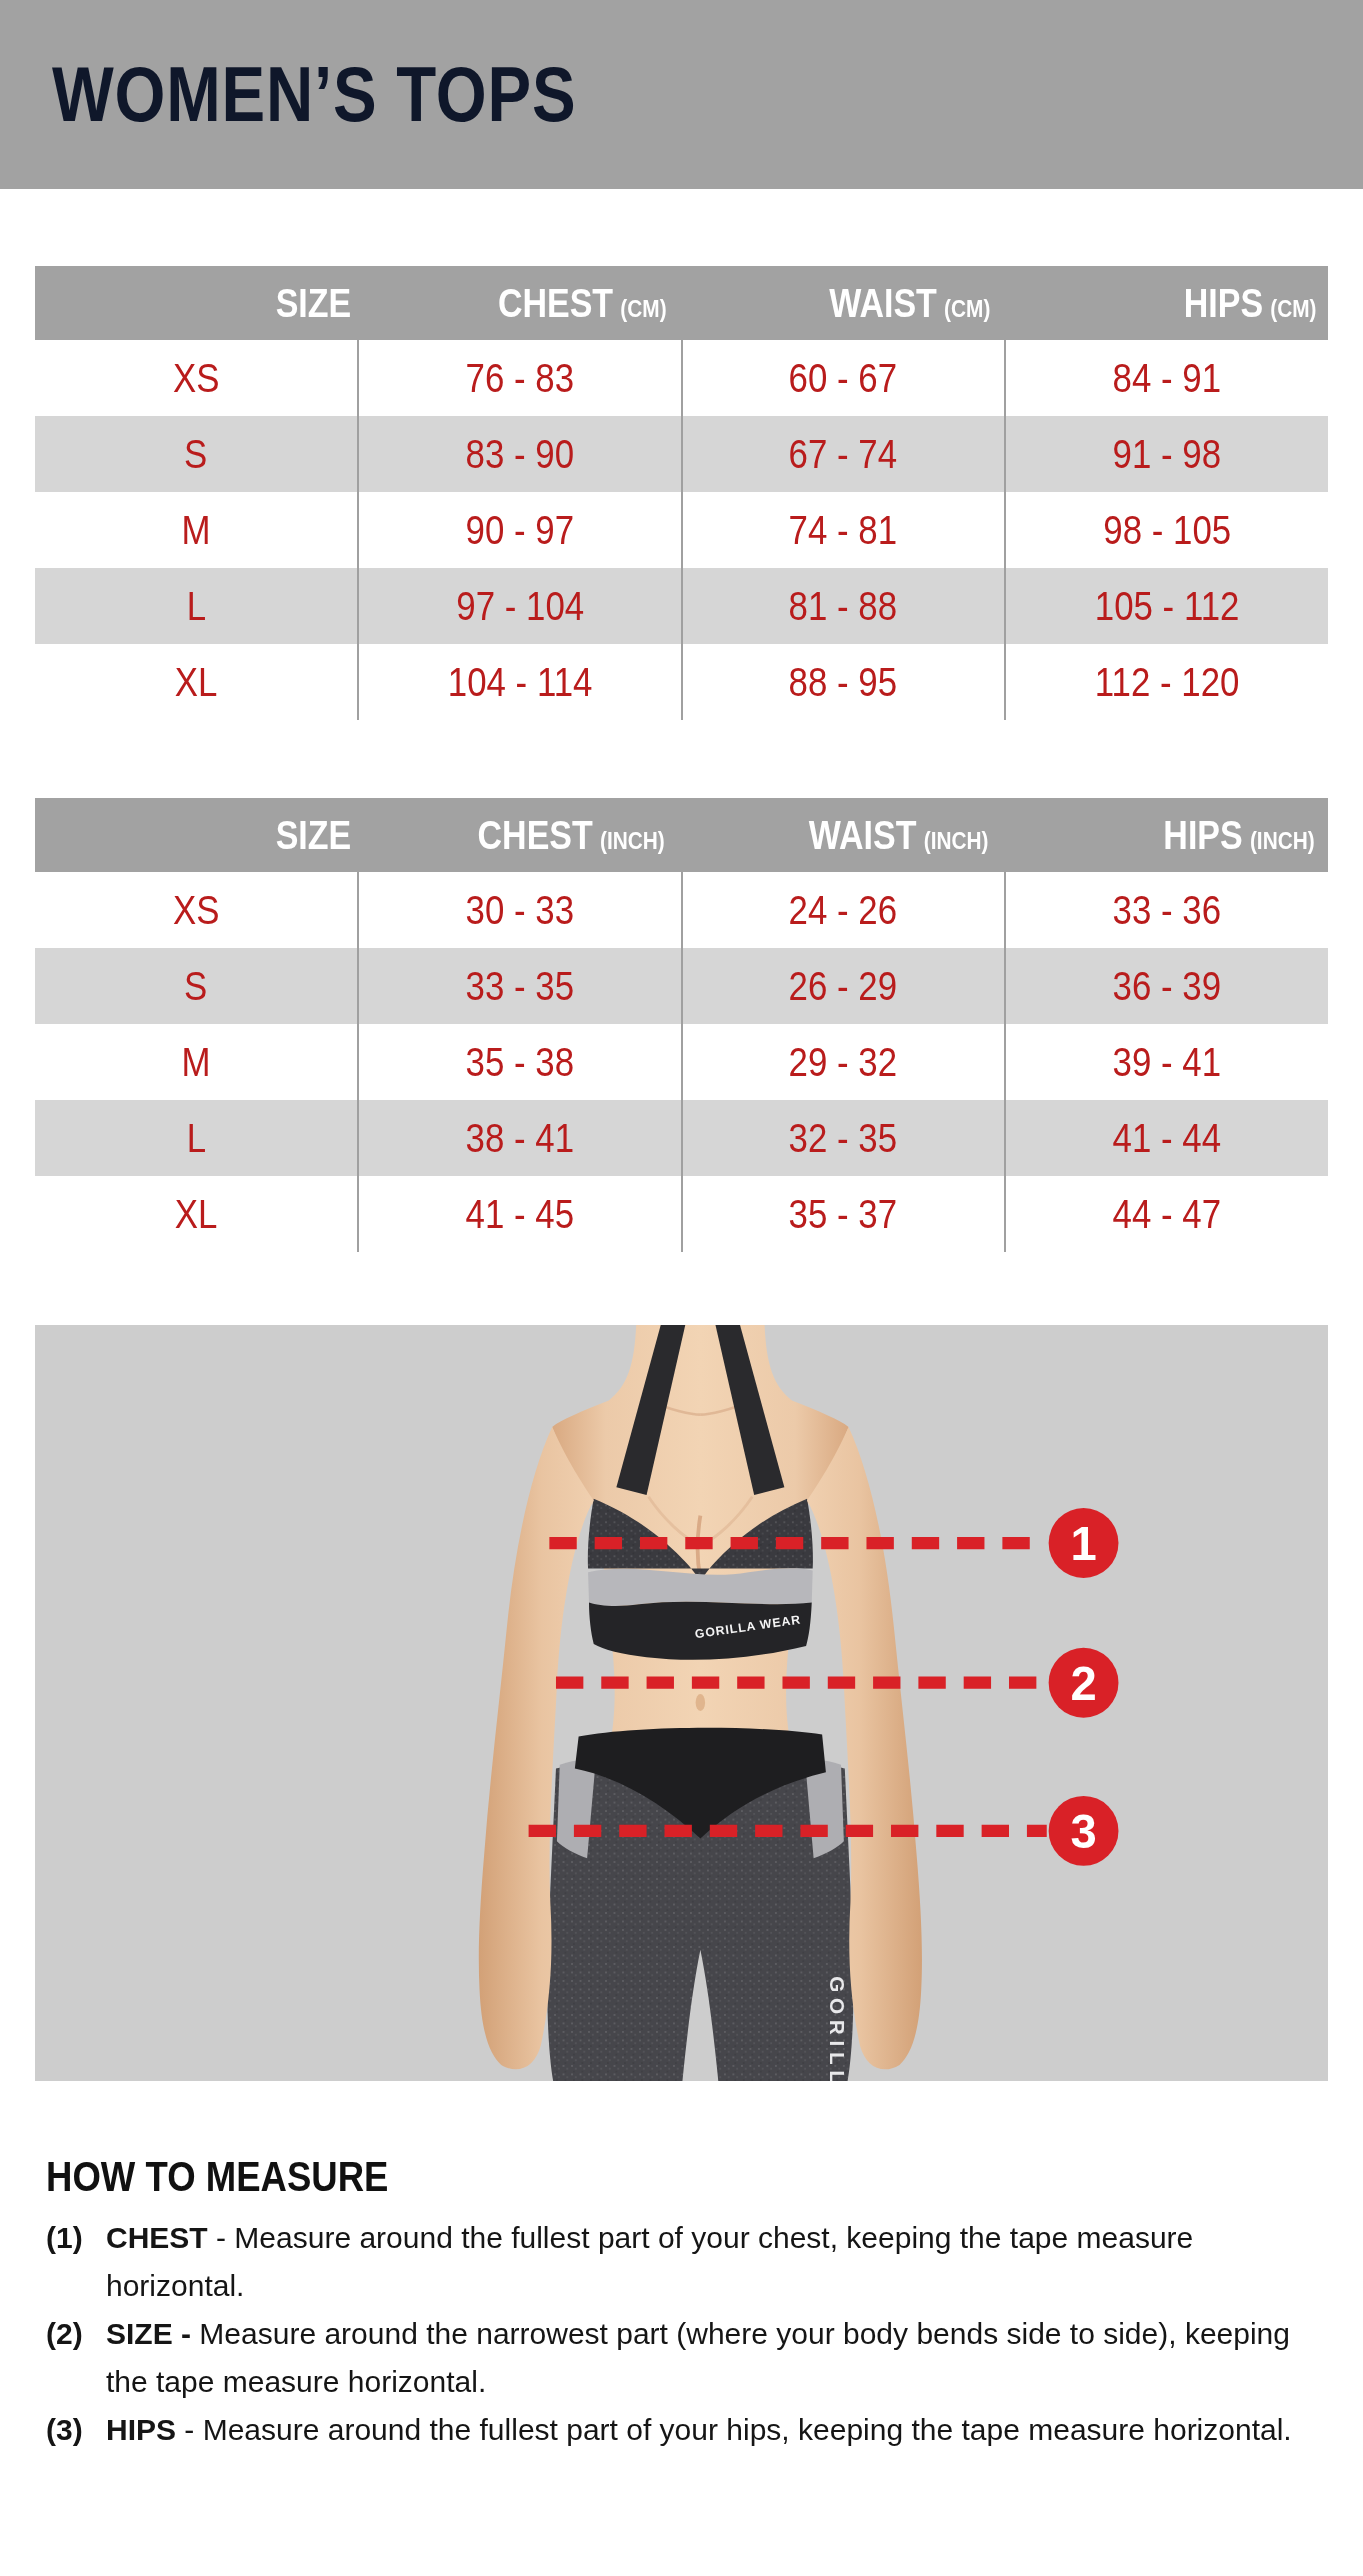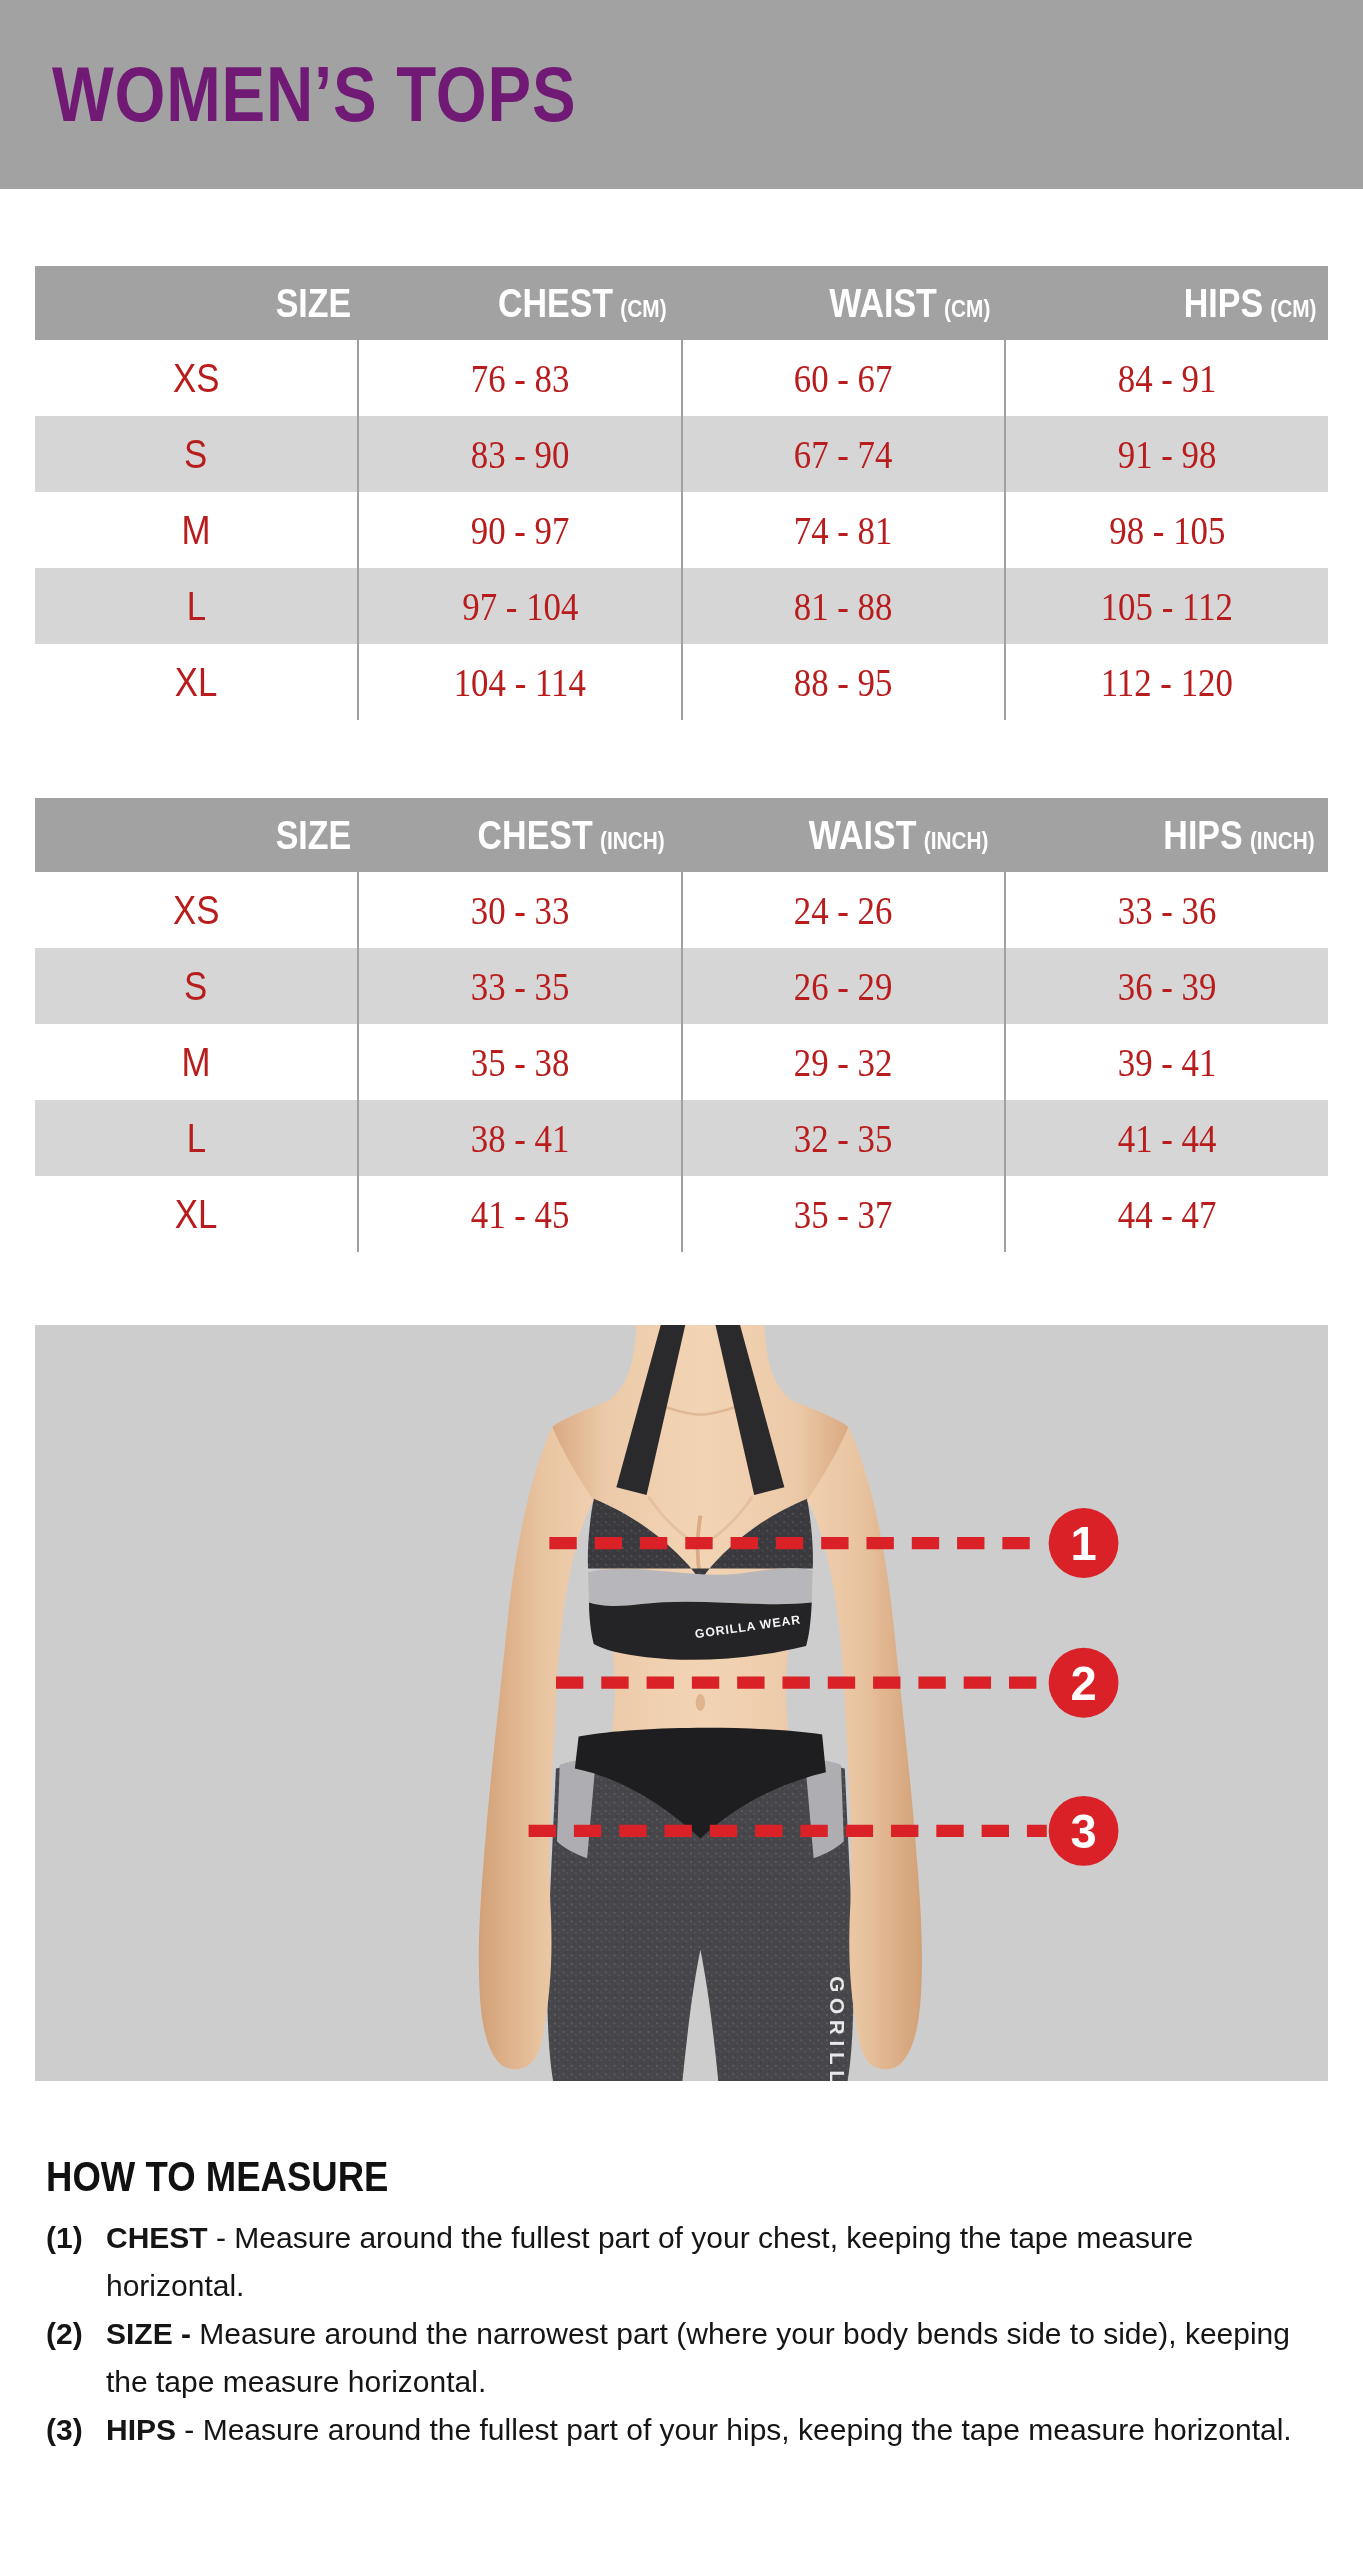--- a/index.html
+++ b/index.html
@@ -7,32 +7,32 @@
   body { width:1364px; font-family:"Liberation Sans", sans-serif; }
   .page { position:relative; width:1364px; height:2576px; background:#ffffff; overflow:hidden; }
 
   
   .cond { display:inline-block; transform:scaleX(.85); transform-origin:center center; white-space:nowrap; }
   .cond-left { display:inline-block; transform:scaleX(.85); transform-origin:left center; white-space:nowrap; }
 
   
   .banner { position:absolute; left:0; top:0; width:1364px; height:189px; background:#a2a2a2;
             display:flex; align-items:center; padding-left:52px; }
-  .banner h1 { font-size:77px; font-weight:bold; color:#701a75; letter-spacing:0.9px; }
+  .banner h1 { font-size:77px; font-weight:bold; color:#0f172a; letter-spacing:0.9px; }
 
   
   table.size-table { position:absolute; left:35px; width:1293px; border-collapse:collapse; table-layout:fixed; }
   .tbl-cm  { top:266px; }
   .tbl-in  { top:798px; }
   .size-table thead th { height:74px; background:#a2a2a2; color:#ffffff; text-align:right; vertical-align:middle; font-weight:bold; }
   .th-main { font-size:40px; font-weight:bold; }
   .th-unit { font-size:24.5px; font-weight:bold; margin-left:8.5px; }
   .size-table tbody td { height:76px; text-align:center; vertical-align:middle; font-size:41px; color:#b91c1c; font-weight:normal; }
   .size-table tbody tr:nth-child(even) td { background:#d6d6d6; }
-  .size-table tbody td + td { border-left:2.8px solid #a0a0a0;font-family:Liberation Serif, serif; }
+  .size-table tbody td + td { border-left:2.8px solid #a0a0a0; }
 
   
   .photo { position:absolute; left:35px; top:1325px; width:1293px; height:756px; background:#cdcdcd; overflow:hidden; }
   .photo svg { display:block; width:1293px; height:756px; }
 
   
   .measure { position:absolute; left:46px; top:2152px; width:1276px; color:#151515; }
   .measure h2 { font-size:43px; font-weight:bold; color:#111111; margin-bottom:13.2px; }
   .mitem { display:flex; font-size:30px; line-height:48px; }
   .mnum { width:60px; flex:none; font-weight:bold; }

